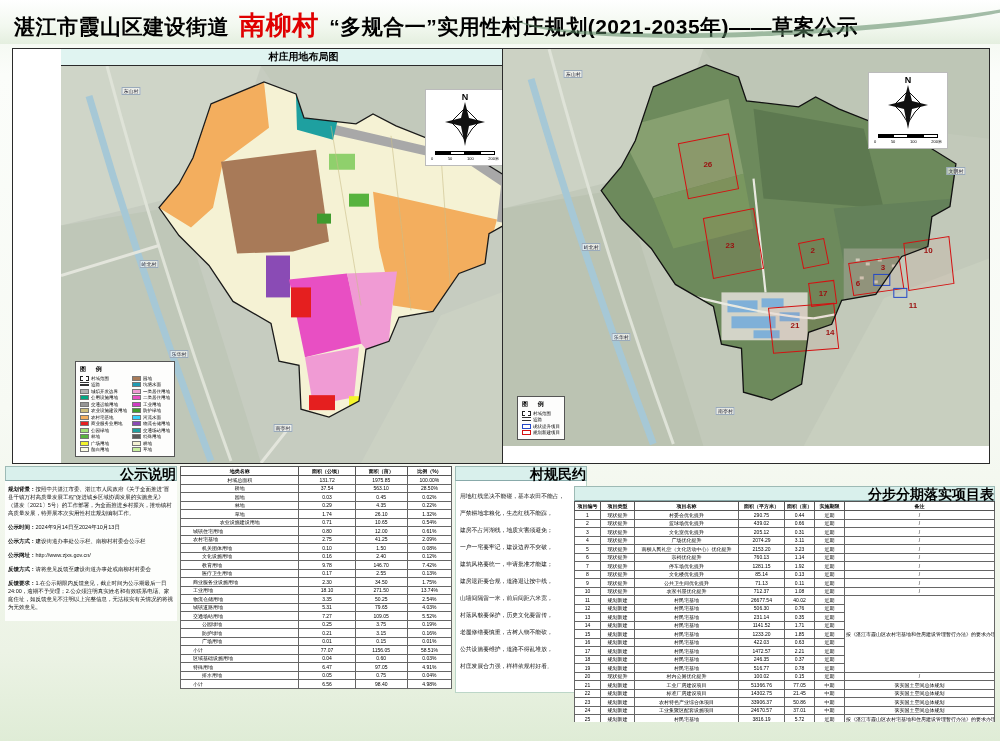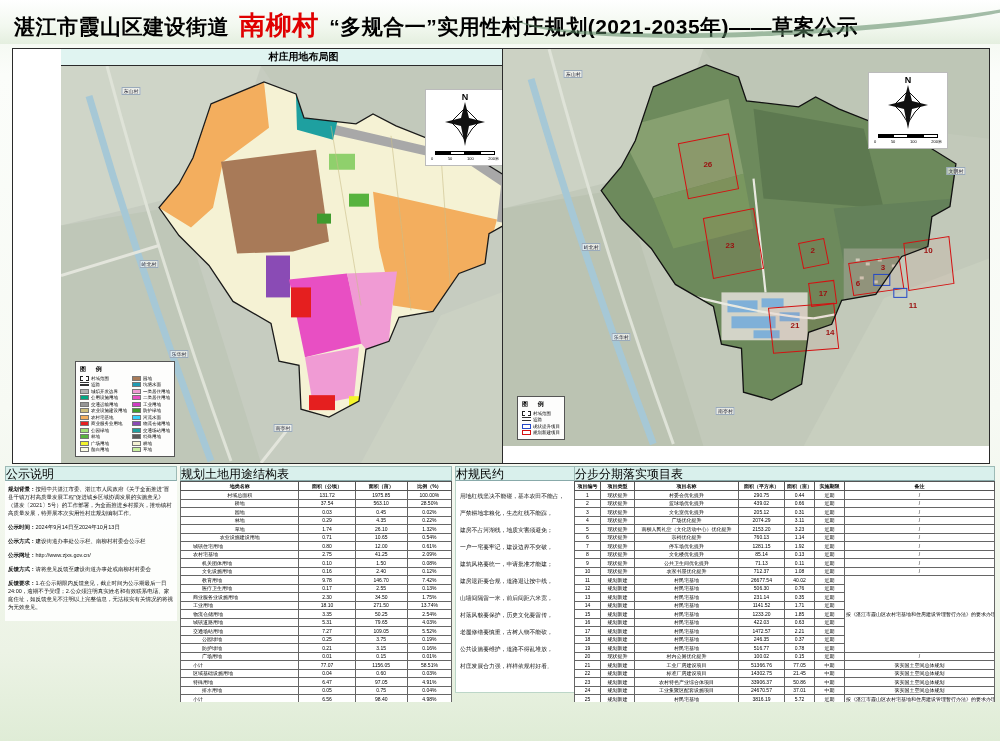--- a/index.html
+++ b/index.html
@@ -41,26 +41,26 @@
   .compass{position:absolute;right:42px;top:24px;width:74px;background:#fff;box-shadow:0 0 0 1px #bbb;
     display:flex;flex-direction:column;align-items:center;padding:3px 2px 4px;z-index:5;}
   .compass-n{font-size:9px;font-weight:bold;line-height:9px;}
   .scalebar{margin-top:5px;display:flex;}
   .scaleseg{width:15px;height:3.5px;border:1px solid #000;box-sizing:border-box;}
   .scaleseg.b{background:#000;}.scaleseg.w{background:#fff;}
   .scalelabels{display:flex;justify-content:space-between;width:68px;font-size:4px;margin-top:1px;}
   .marker-num{font-size:8px;font-weight:bold;fill:#9b0f0f;}
   
   .bottom-panel{position:absolute;top:466px;height:236px;background:#fff;z-index:2;overflow:hidden;}
-  .sec-header{height:15px;line-height:15px;text-align:left;font-size:12px;font-weight:normal;
+  .sec-header{height:15px;line-height:15px;text-align:right;font-size:14px;font-weight:bold;
     background:#d9f0ec;border:1px solid #9dbab5;border-bottom:1px solid #8aa;box-sizing:border-box;}
   .panel-notice{left:5px;width:172px;background:transparent;}
   .panel-landuse{left:180px;width:272px;background:transparent;}
   .panel-covenant{left:455px;width:132px;background:transparent;}
-  .panel-projects{left:574px;width:421px;background:transparent;}
+  .panel-projects{left:574px;width:421px;background:transparent;margin-top:20px;}
   .notice-body{padding:4px 3px;font-size:5.5px;line-height:8px;color:#111;background:rgba(255,255,255,.85);}
   .notice-p{margin:0 0 6px 0;}
   .cov-body{padding:7px 4px;background:#fff;border:1px solid #bcd6c8;border-top:none;height:212px;box-sizing:border-box;}
   .cov-line{font-size:5.8px;line-height:17px;white-space:nowrap;color:#111;}
   table.dtab{border-collapse:collapse;width:100%;table-layout:fixed;background:#fff;border:1px solid #444;}
   table.dtab th{font-size:5px;font-weight:bold;border:1px solid #555;padding:1px;background:#fff;}
   table.dtab td{font-size:5px;line-height:6.5px;border:1px solid #666;padding:0.5px 1px;text-align:center;
     overflow:hidden;white-space:nowrap;}
   td.remark{white-space:normal;line-height:6px;font-size:4.6px;}
   
@@ -394,21 +394,20 @@
         <p class="notice-p"><b>规划背景：</b>按照中共湛江市委、湛江市人民政府《关于全面推进“百县千镇万村高质量发展工程”促进城乡区域协调发展的实施意见》（湛发〔2021〕5号）的工作部署，为全面推进乡村振兴，推动镇村高质量发展，特开展本次实用性村庄规划编制工作。</p>
         <p class="notice-p"><b>公示时间：</b>2024年9月14日至2024年10月13日</p>
         <p class="notice-p"><b>公示方式：</b>建设街道办事处公示栏、南柳村村委会公示栏</p>
         <p class="notice-p"><b>公示网址：</b>http://www.zjxs.gov.cn/</p>
         <p class="notice-p"><b>反馈方式：</b>请将意见反馈至建设街道办事处或南柳村村委会</p>
         <p class="notice-p"><b>反馈要求：</b>1.在公示期限内反馈意见，截止时间为公示期最后一日24:00，逾期不予受理；2.公众须注明真实姓名和有效联系电话、家庭住址，如反馈意见不注明以上完整信息，无法核实有关情况的将视为无效意见。</p>
       </div>
   </section>
 
   <section class="bottom-panel panel-landuse">
-    <div class="sec-header">规划土地用途结构表</div>
     <table class="dtab">
       <colgroup>
           <col style="width:118px">
           <col style="width:56px">
           <col style="width:52px">
           <col style="width:44px">
         </colgroup>
       <thead>
           <tr id="landuse-head-row">
             <th>地类名称</th>

